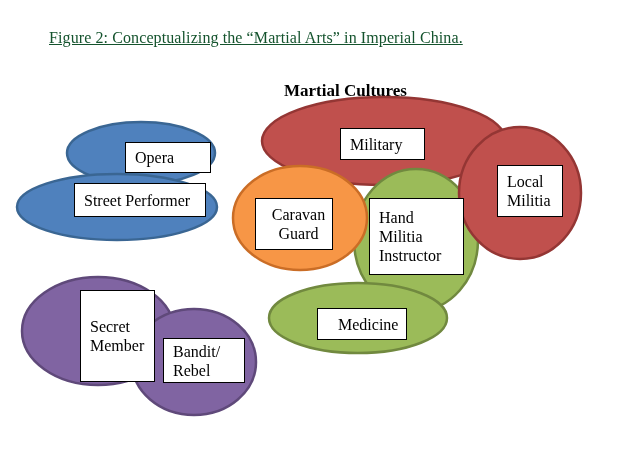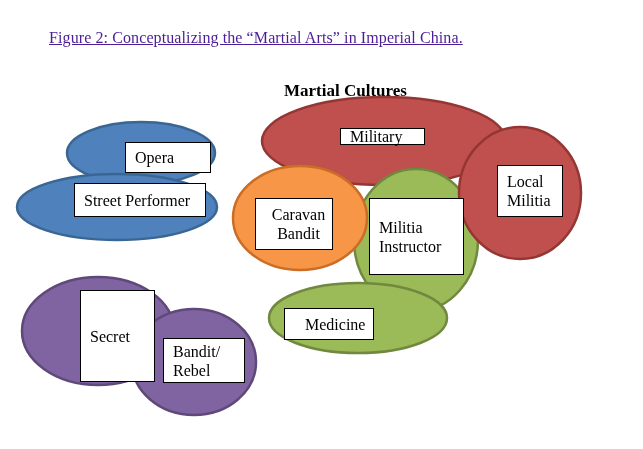--- a/index.html
+++ b/index.html
@@ -13,21 +13,21 @@
     width: 643px;
     height: 449px;
     background: #ffffff;
     overflow: hidden;
   }
   #figure-caption {
     position: absolute;
     left: 49px;
     top: 29px;
     font-size: 16px;
-    color: #4c1d95;
+    color: #14532d;
     text-decoration: underline;
     letter-spacing: 0.1px;
     white-space: nowrap;
   }
   #diagram-title {
     position: absolute;
     left: 284px;
     top: 65px;
     font-size: 17px;
     font-weight: bold;
@@ -77,39 +77,41 @@
       <ellipse cx="358" cy="318" rx="89" ry="35" fill="#9BBB59" stroke="#71893F" stroke-width="2.5"></ellipse>
     </svg>
 
   <div id="label-layer">
       <div class="label-box" style="left: 97px; top: 142px; width: 86px; height: 31px; margin-left: 28px;">
         <span class="label-line">Opera</span>
       </div>
       <div class="label-box" style="left: 60px; top: 183px; width: 132px; height: 34px; margin-left: 14px;">
         <span class="label-line">Street Performer</span>
       </div>
-      <div class="label-box" style="left: 340px; top: 128px; width: 85px; height: 17px;">
+      <div class="label-box" style="left: 340px; top: 128px; width: 85px; height: 32px;">
         <span class="label-line">Military</span>
       </div>
       <div class="label-box" style="left: 255px; top: 198px; width: 78px; height: 52px; text-align: center;">
         <span class="label-line">Caravan</span>
-        <span class="label-line">Bandit</span>
+        <span class="label-line">Guard</span>
       </div>
       <div class="label-box" style="left: 369px; top: 198px; width: 95px; height: 77px;">
+        <span class="label-line">Hand</span>
         <span class="label-line">Militia</span>
         <span class="label-line">Instructor</span>
       </div>
       <div class="label-box" style="left: 497px; top: 165px; width: 66px; height: 52px;">
         <span class="label-line">Local</span>
         <span class="label-line">Militia</span>
       </div>
-      <div class="label-box" style="left: 284px; top: 308px; width: 90px; height: 32px; padding-left: 20px;">
+      <div class="label-box" style="left: 317px; top: 308px; width: 90px; height: 32px; padding-left: 20px;">
         <span class="label-line">Medicine</span>
       </div>
       <div class="label-box" style="left: 52px; top: 290px; width: 75px; height: 92px; margin-left: 28px;">
         <span class="label-line">Secret</span>
+        <span class="label-line">Member</span>
       </div>
       <div class="label-box" style="left: 163px; top: 338px; width: 82px; height: 45px; justify-content: center;">
         <span class="label-line">Bandit/</span>
         <span class="label-line">Rebel</span>
       </div>
     </div>
 </div>
 
 </body></html>

